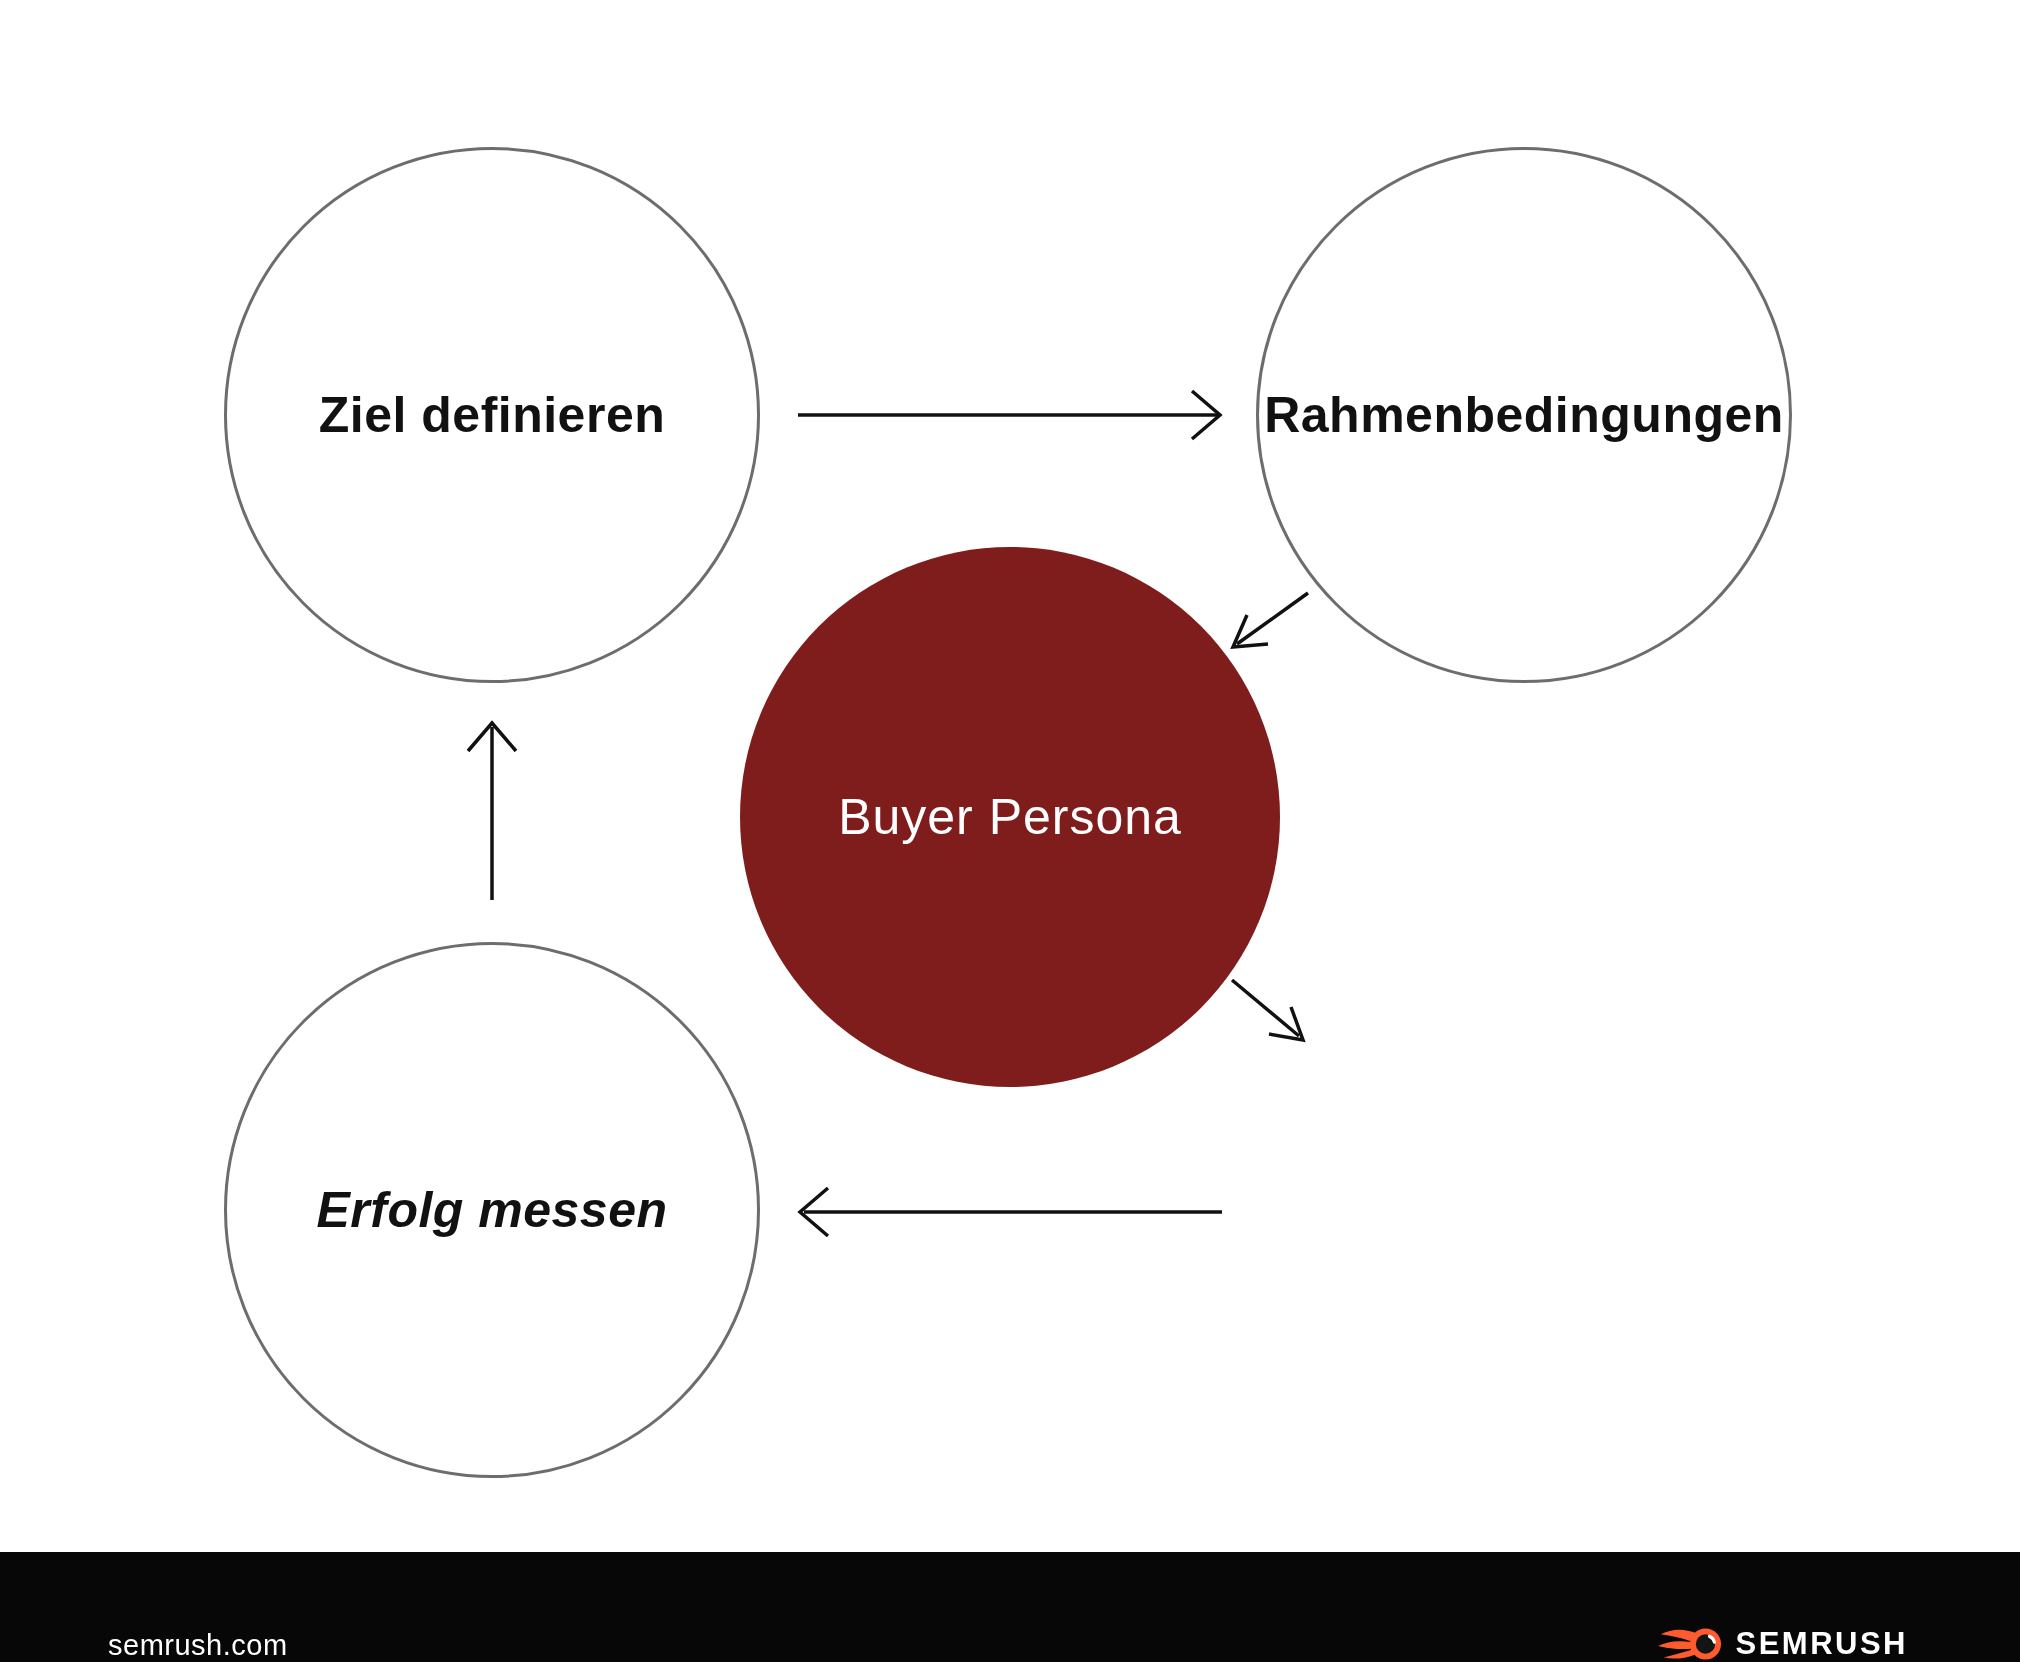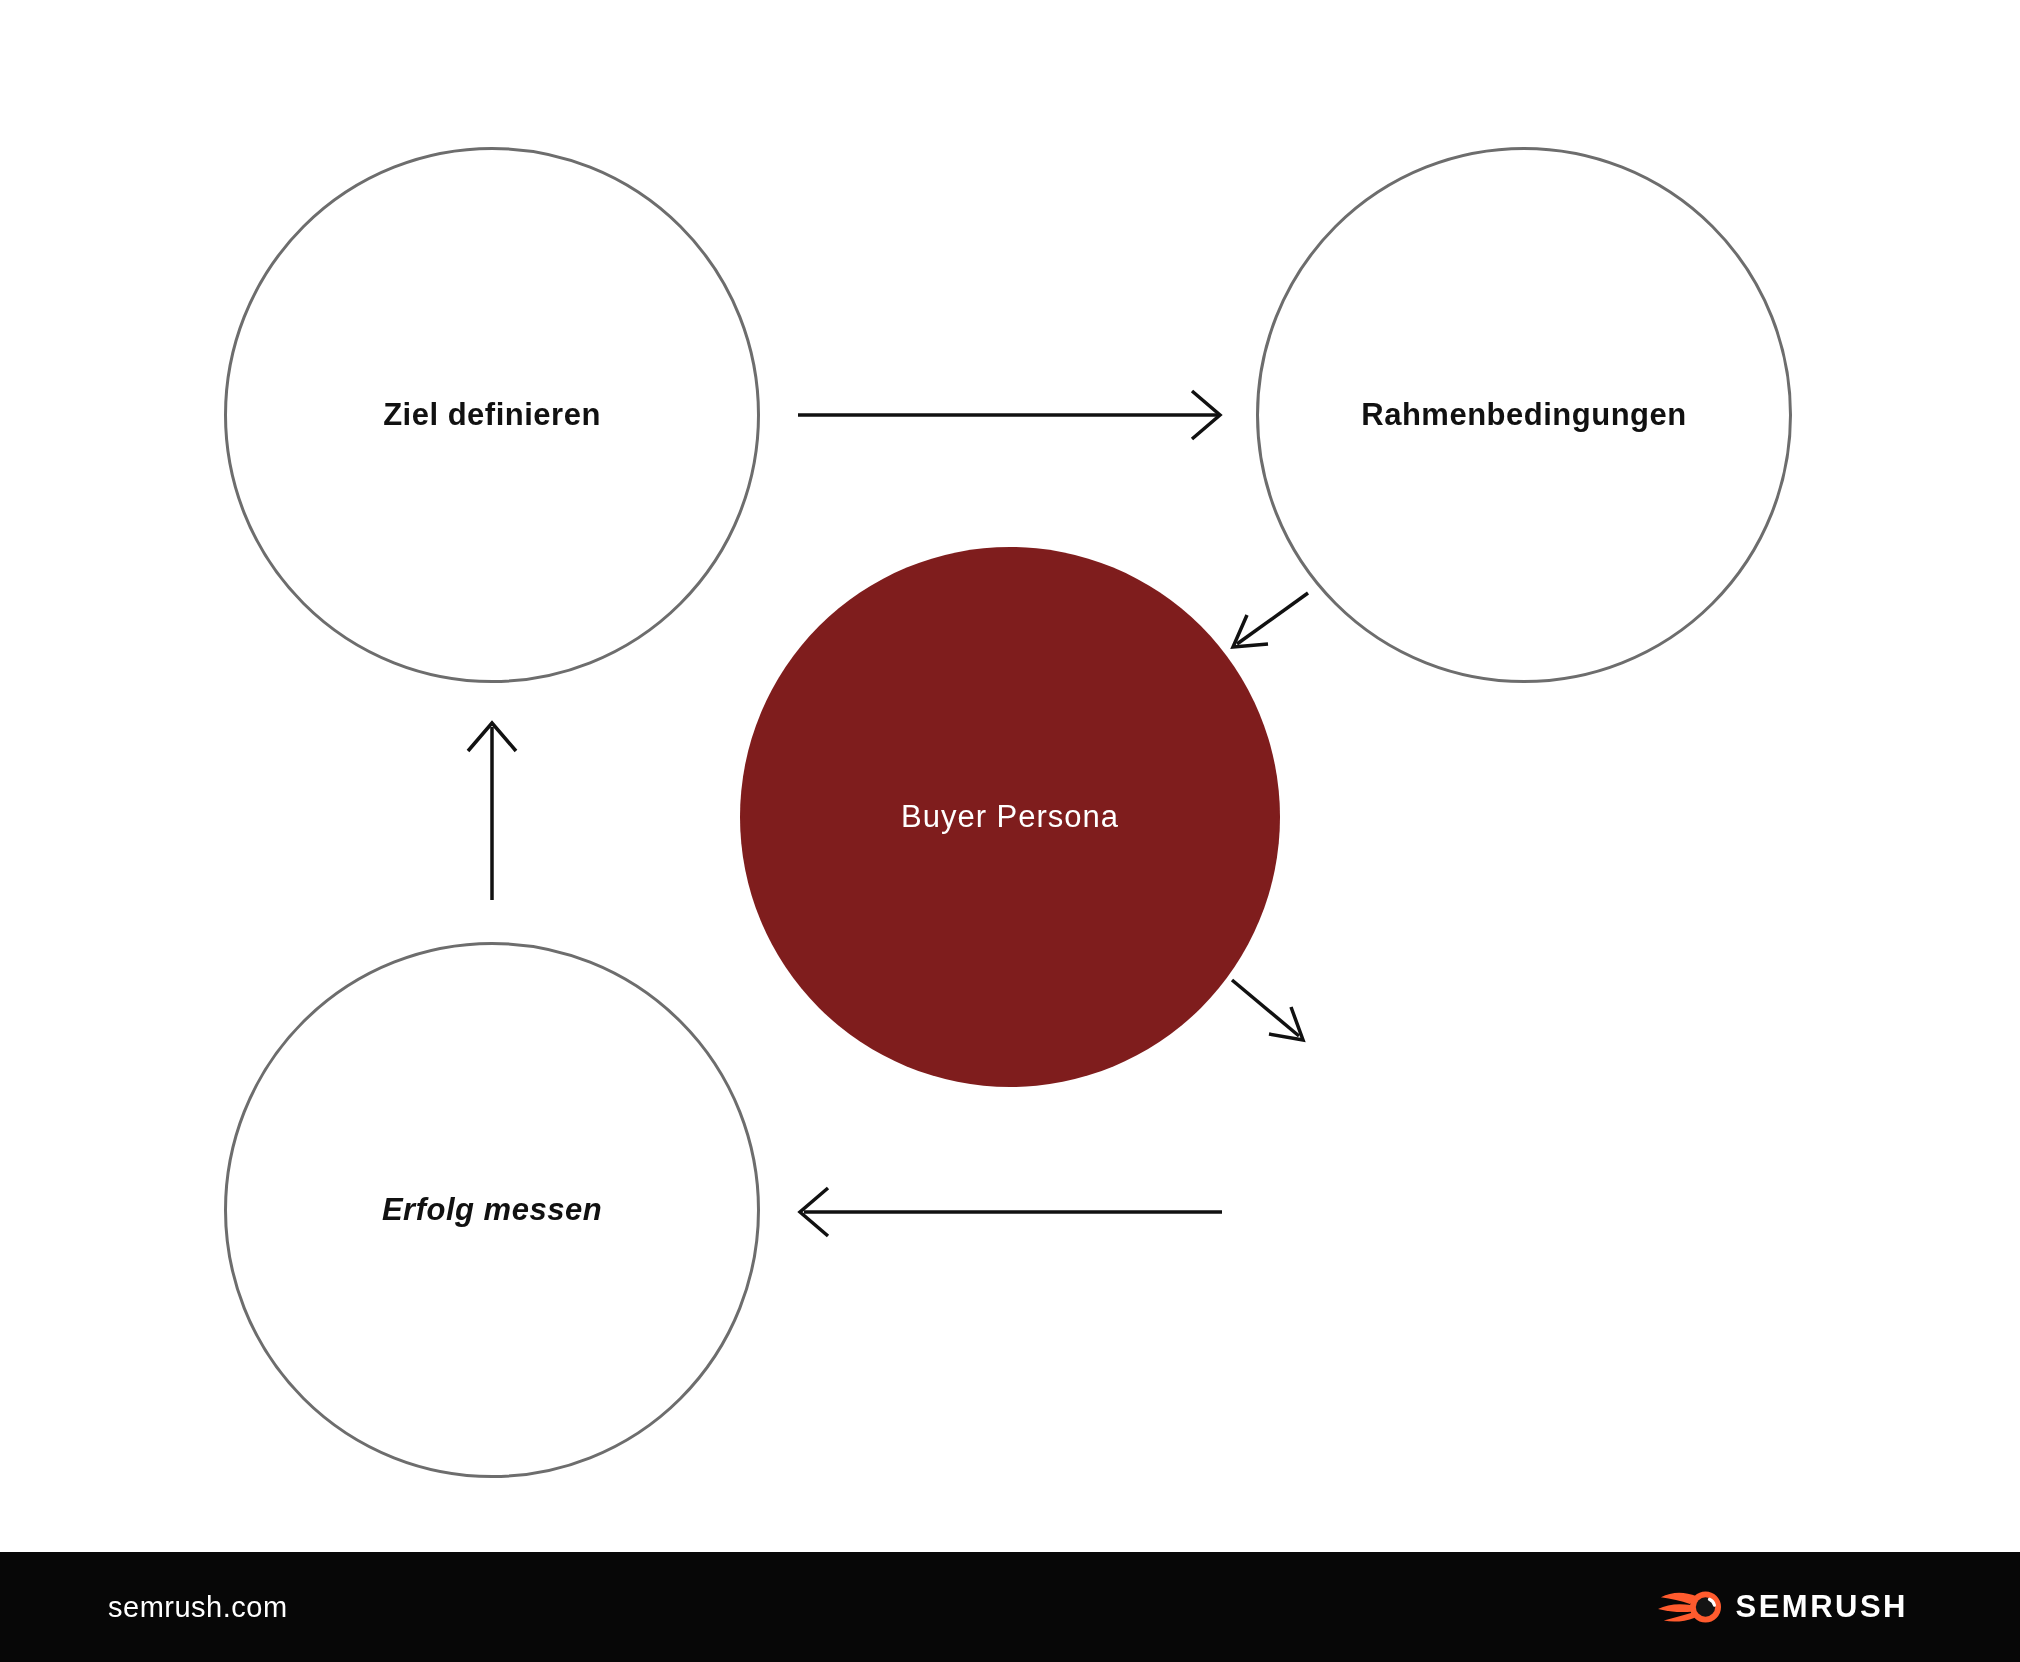--- a/index.html
+++ b/index.html
@@ -23,21 +23,21 @@
     border-radius: 50%;
     background: #ffffff;
     border: 3px solid #6d6d6d;
     box-sizing: border-box;
     display: flex;
     align-items: center;
     justify-content: center;
     text-align: center;
   }
   .node .label {
-    font-size: 31px;
+    font-size: 50px;
     font-weight: 600;
     color: #111111;
     letter-spacing: 0.5px;
     line-height: 1.1;
     padding: 0 10px;
   }
   .node-ziel    { left: 224px;  top: 147px; }
   .node-rahmen  { left: 1256px; top: 147px; }
   .node-erfolg  { left: 224px;  top: 942px; font-style: italic; }
   .node-umsetz  { left: 1256px; top: 942px; }
@@ -65,21 +65,21 @@
   }
   
   .footer {
     position: absolute;
     left: 0;
     bottom: 0;
     width: 2020px;
     height: 110px;
     background: #070707;
     display: flex;
-    align-items: center;
+    align-items: flex-end;
     justify-content: space-between;
     box-sizing: border-box;
     padding: 0 112px 0 108px;
   }
   .footer .site {
     color: #ffffff;
     font-size: 29px;
     font-weight: 400;
     letter-spacing: 0.5px;
   }

